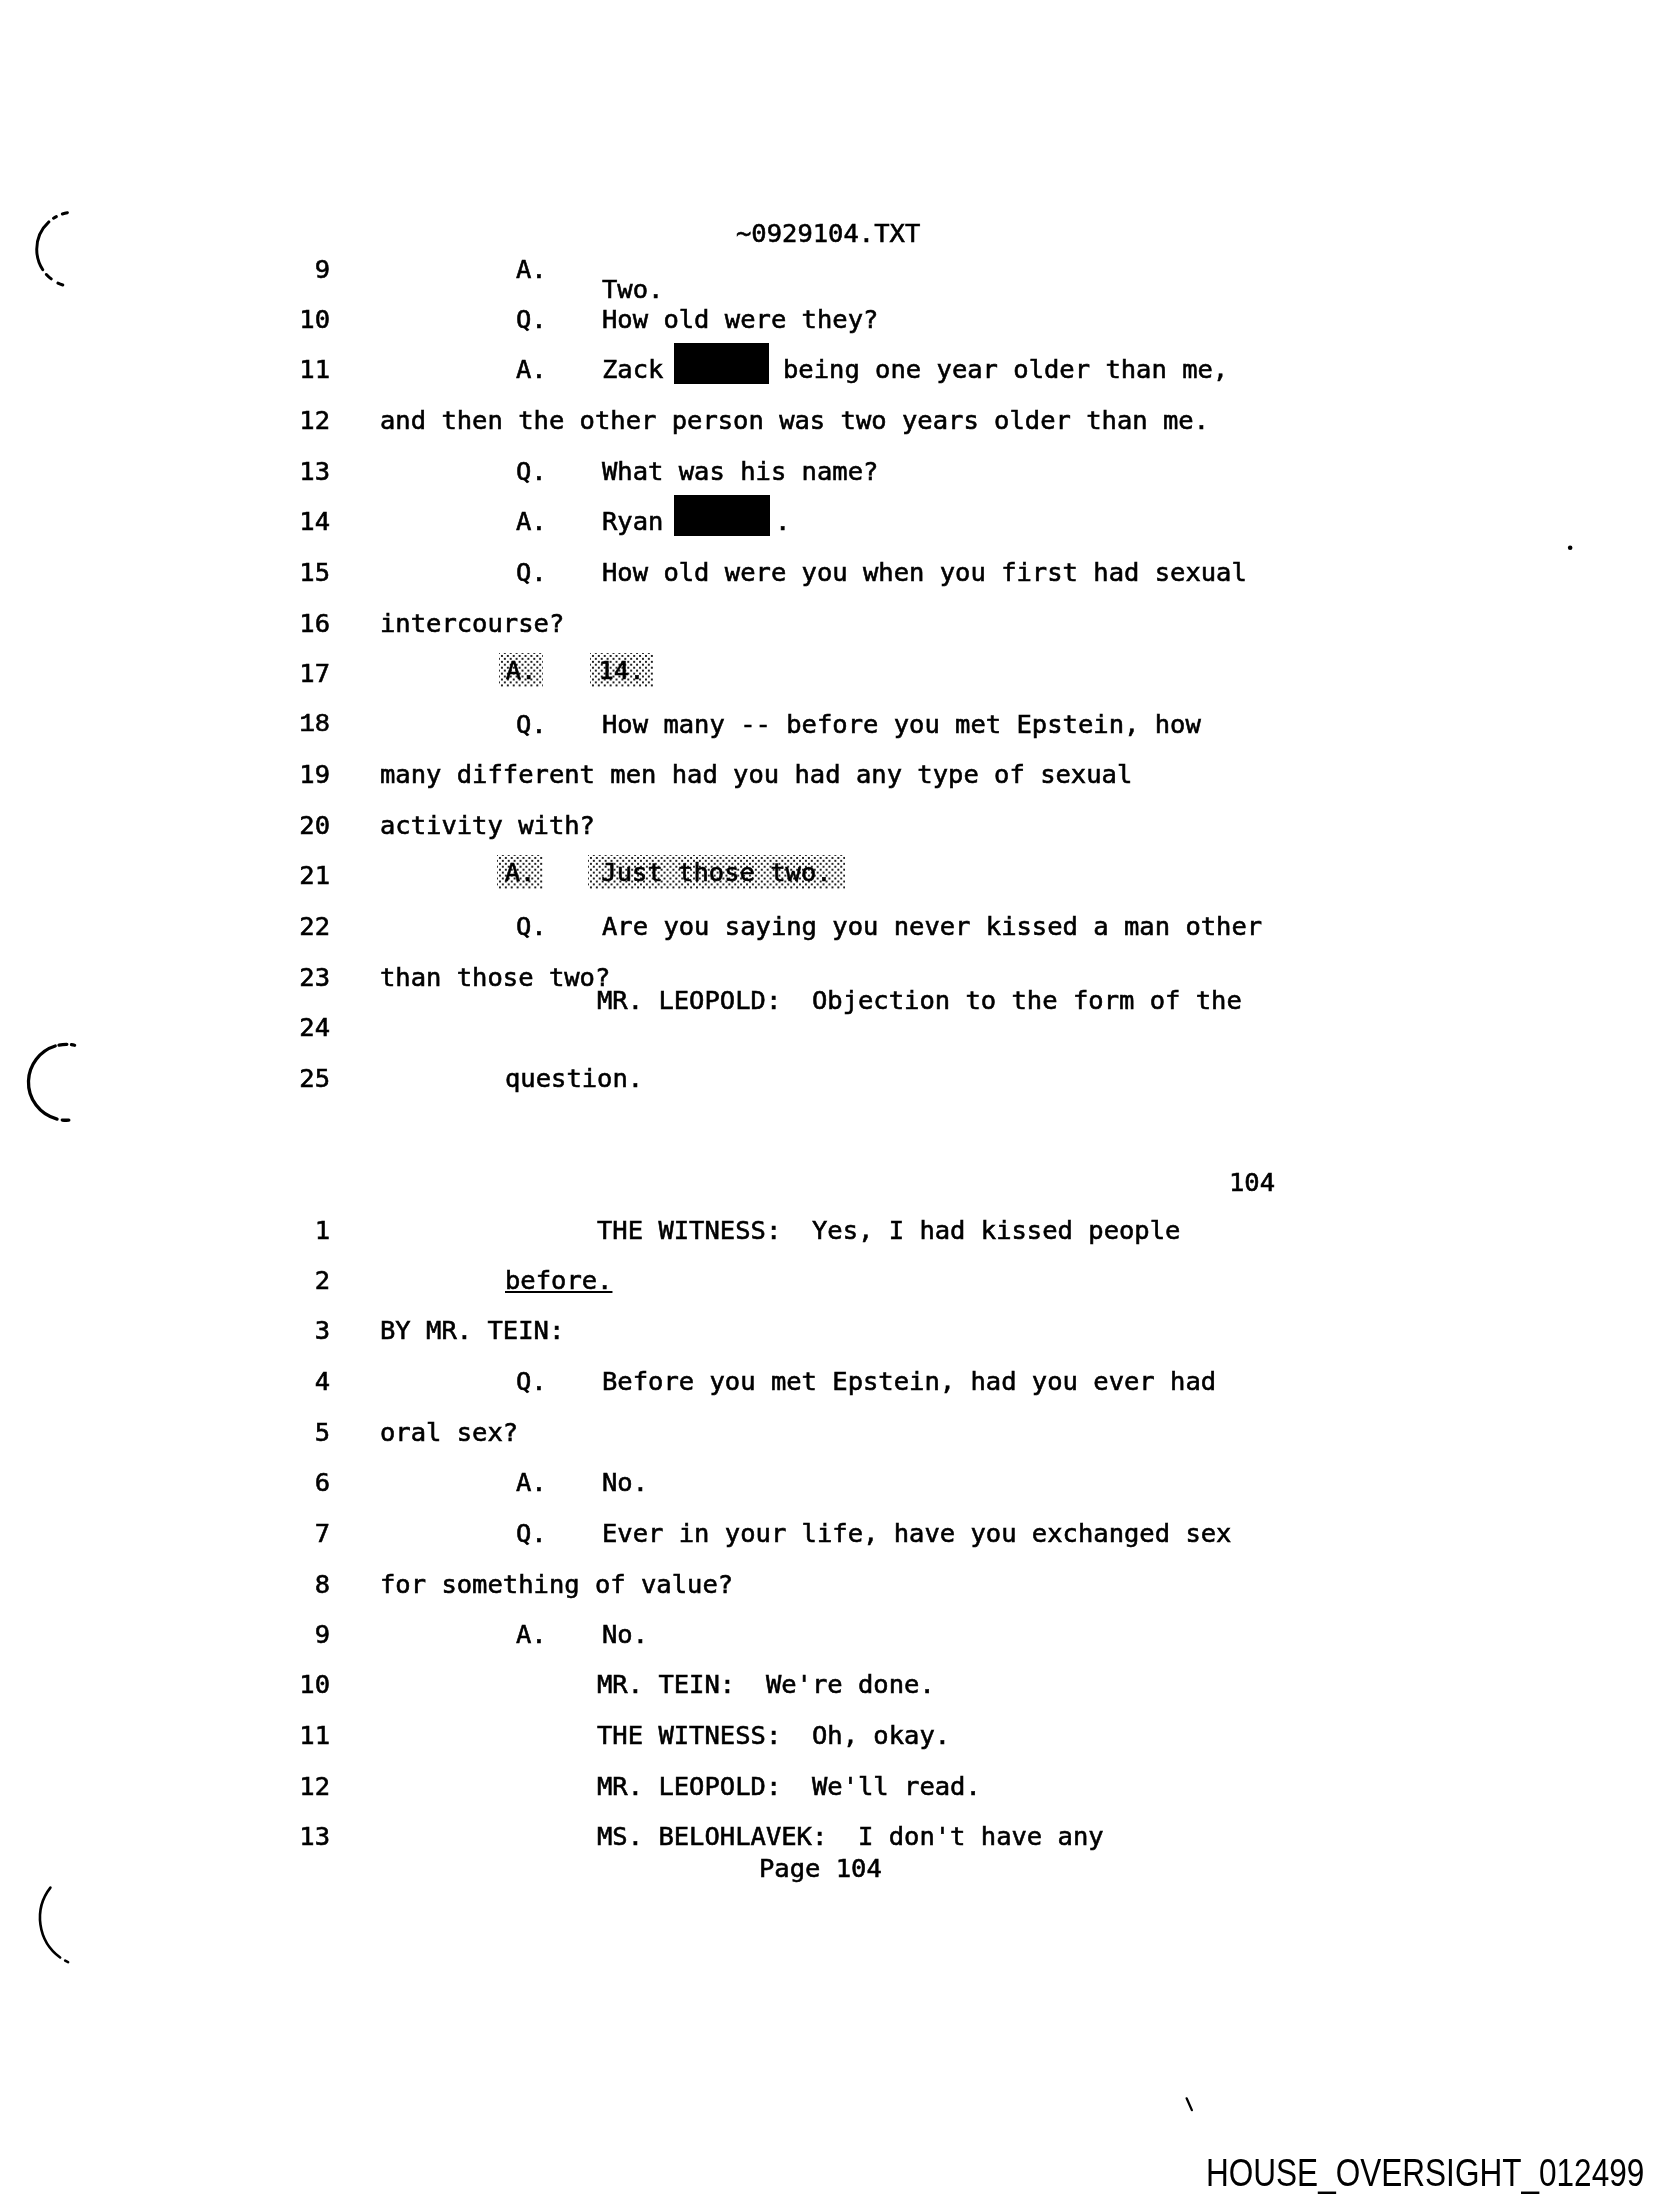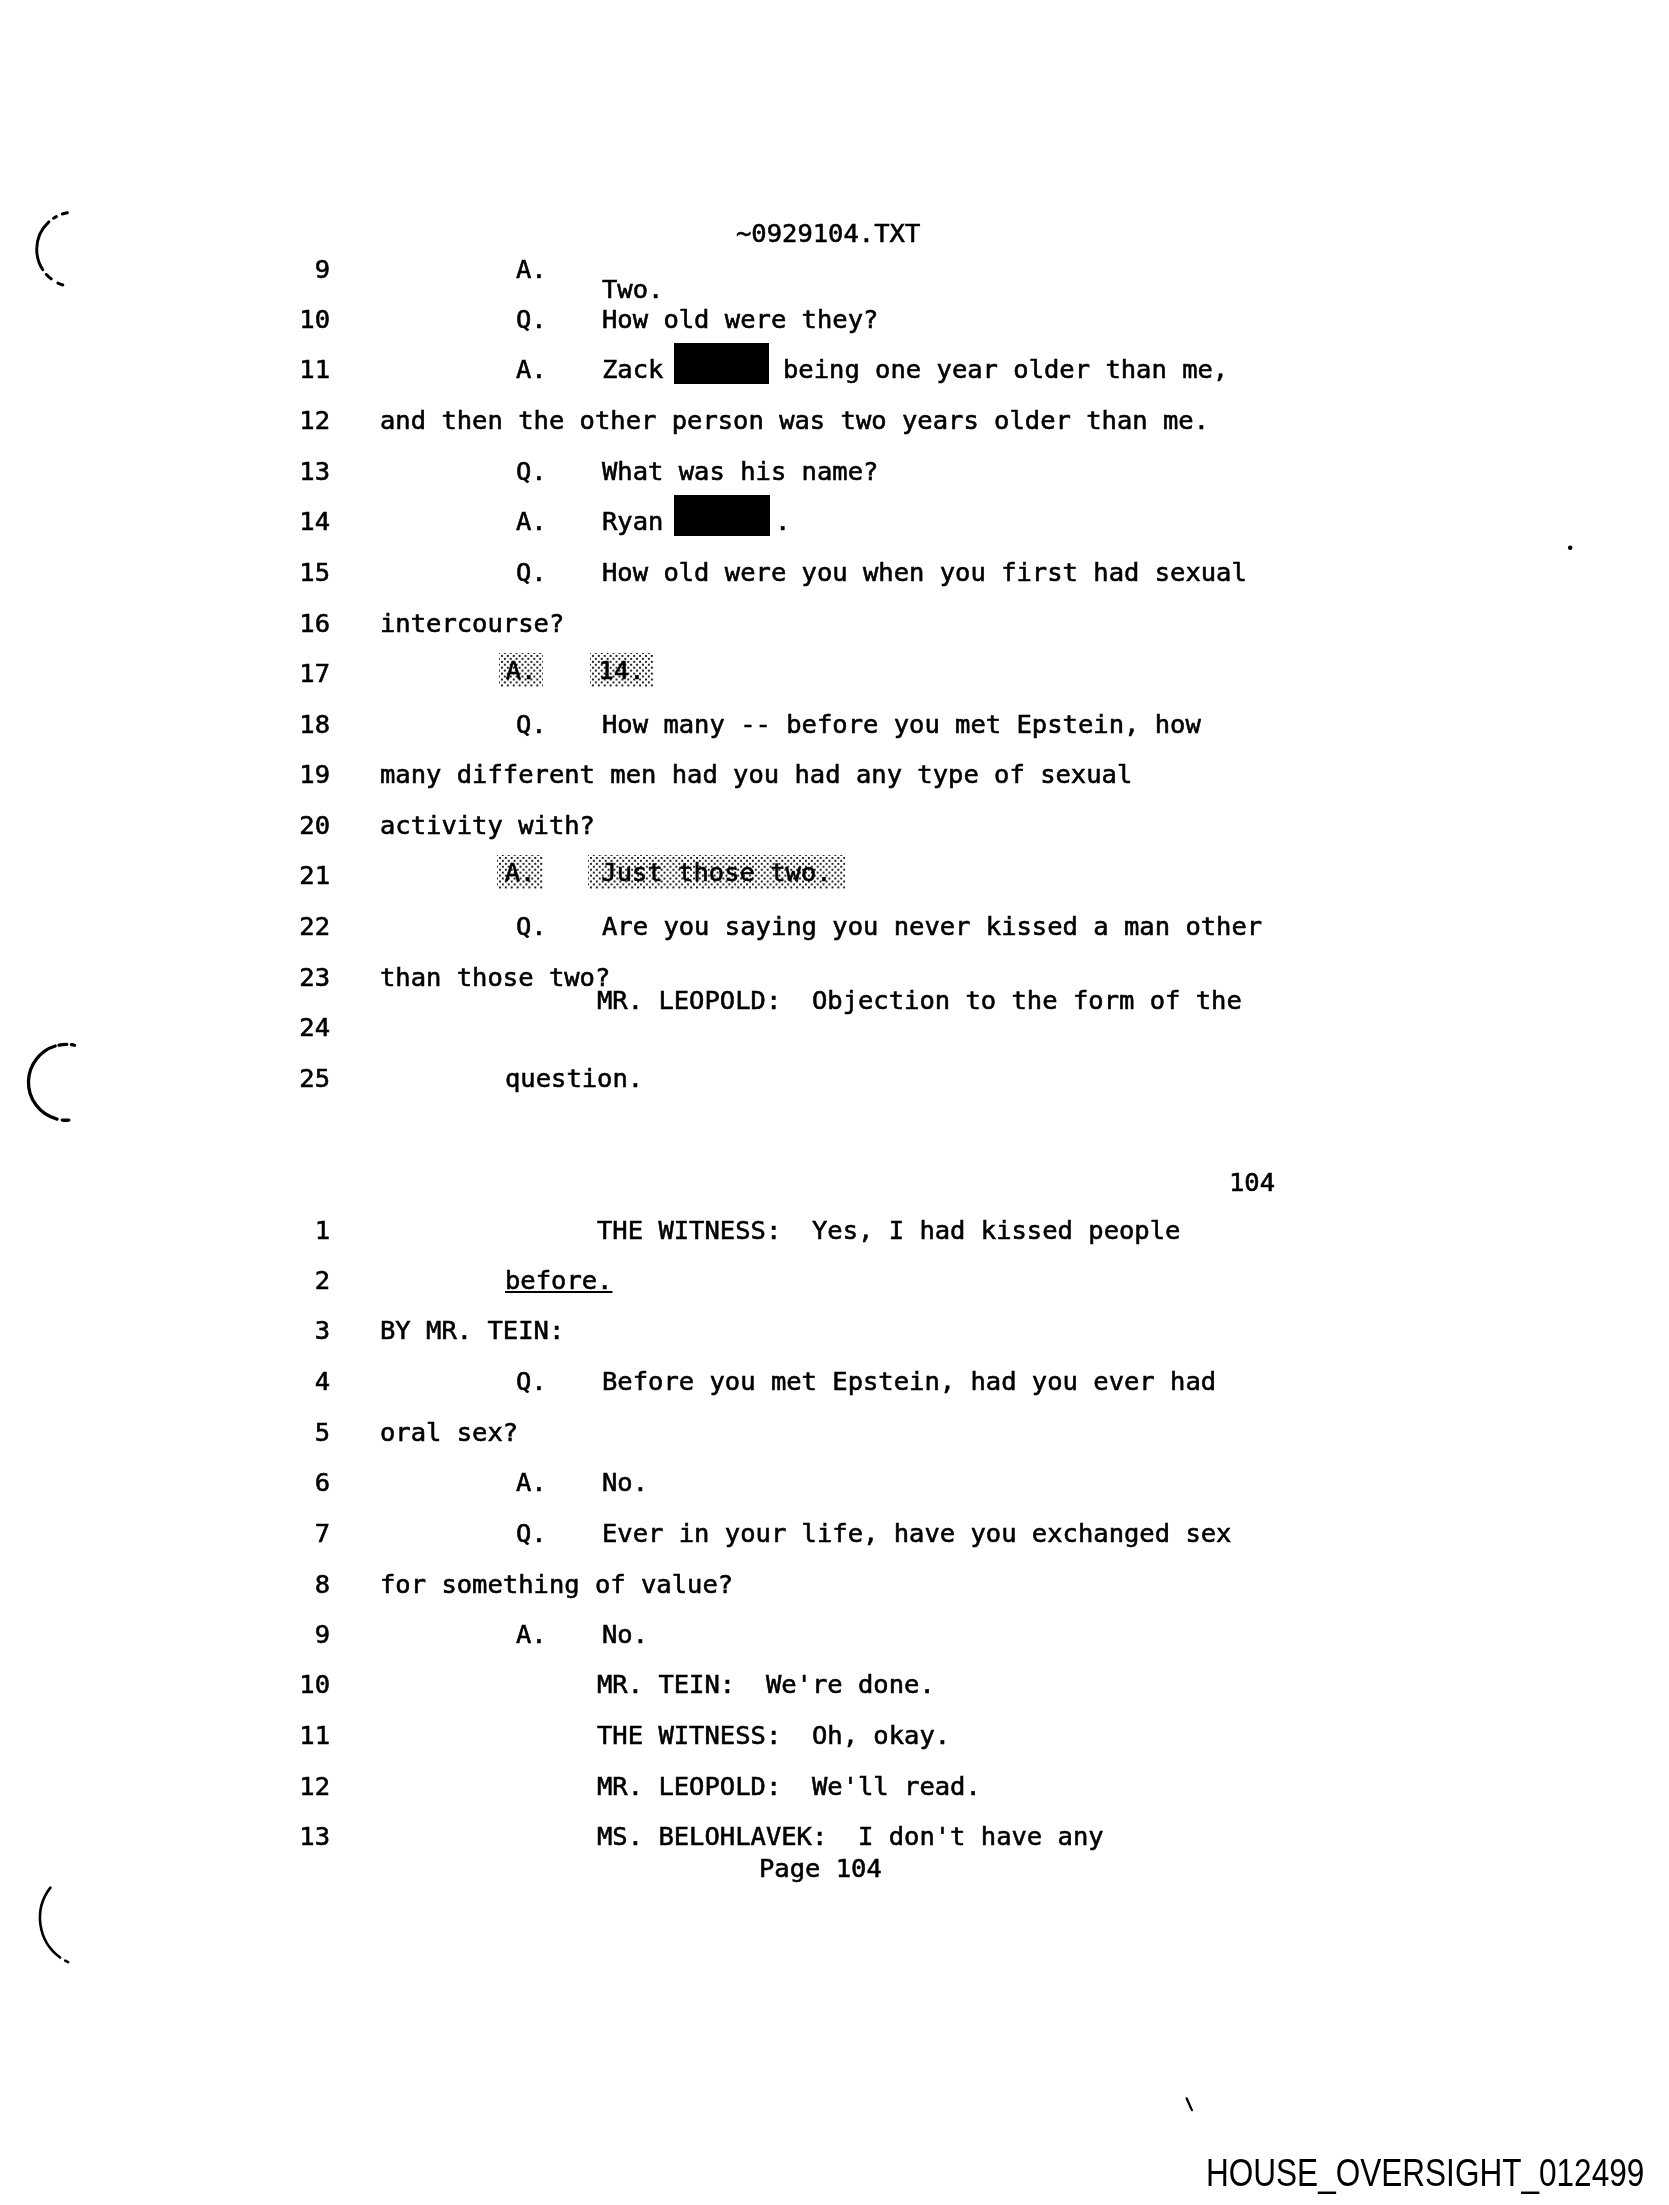--- a/index.html
+++ b/index.html
@@ -65,21 +65,21 @@
       <div class="redact" style="left: 674px; top: 495px; width: 96px; height: 41px;"></div>
       <div class="t" style="left: 775px; top: 509px;">.</div>
       <div class="t num" style="top: 560px;">15</div>
       <div class="t" style="left: 516px; top: 560px;">Q.</div>
       <div class="t" style="left: 602px; top: 560px;">How old were you when you first had sexual</div>
       <div class="t num" style="top: 611px;">16</div>
       <div class="t" style="left: 380px; top: 611px;">intercourse?</div>
       <div class="t num" style="top: 661px;">17</div>
       <div class="stip" style="left: 499px; top: 653px; width: 44px; height: 34px; line-height: 34px;">A.</div>
       <div class="stip" style="left: 590px; top: 653px; width: 63px; height: 34px; line-height: 34px;">14.</div>
-      <div class="t num" style="top: 712px;">18</div>
+      <div class="t num" style="top: 712px; font-family: Liberation Mono, monospace;">18</div>
       <div class="t" style="left: 516px; top: 712px;">Q.</div>
       <div class="t" style="left: 602px; top: 712px;">How many -- before you met Epstein, how</div>
       <div class="t num" style="top: 762px;">19</div>
       <div class="t" style="left: 380px; top: 762px;">many different men had you had any type of sexual</div>
       <div class="t num" style="top: 813px;">20</div>
       <div class="t" style="left: 380px; top: 813px;">activity with?</div>
       <div class="t num" style="top: 863px;">21</div>
       <div class="stip" style="left: 497px; top: 855px; width: 46px; height: 34px; line-height: 34px;">A.</div>
       <div class="stip" style="left: 588px; top: 855px; width: 257px; height: 34px; line-height: 34px;">Just those two.</div>
       <div class="t num" style="top: 914px;">22</div>

